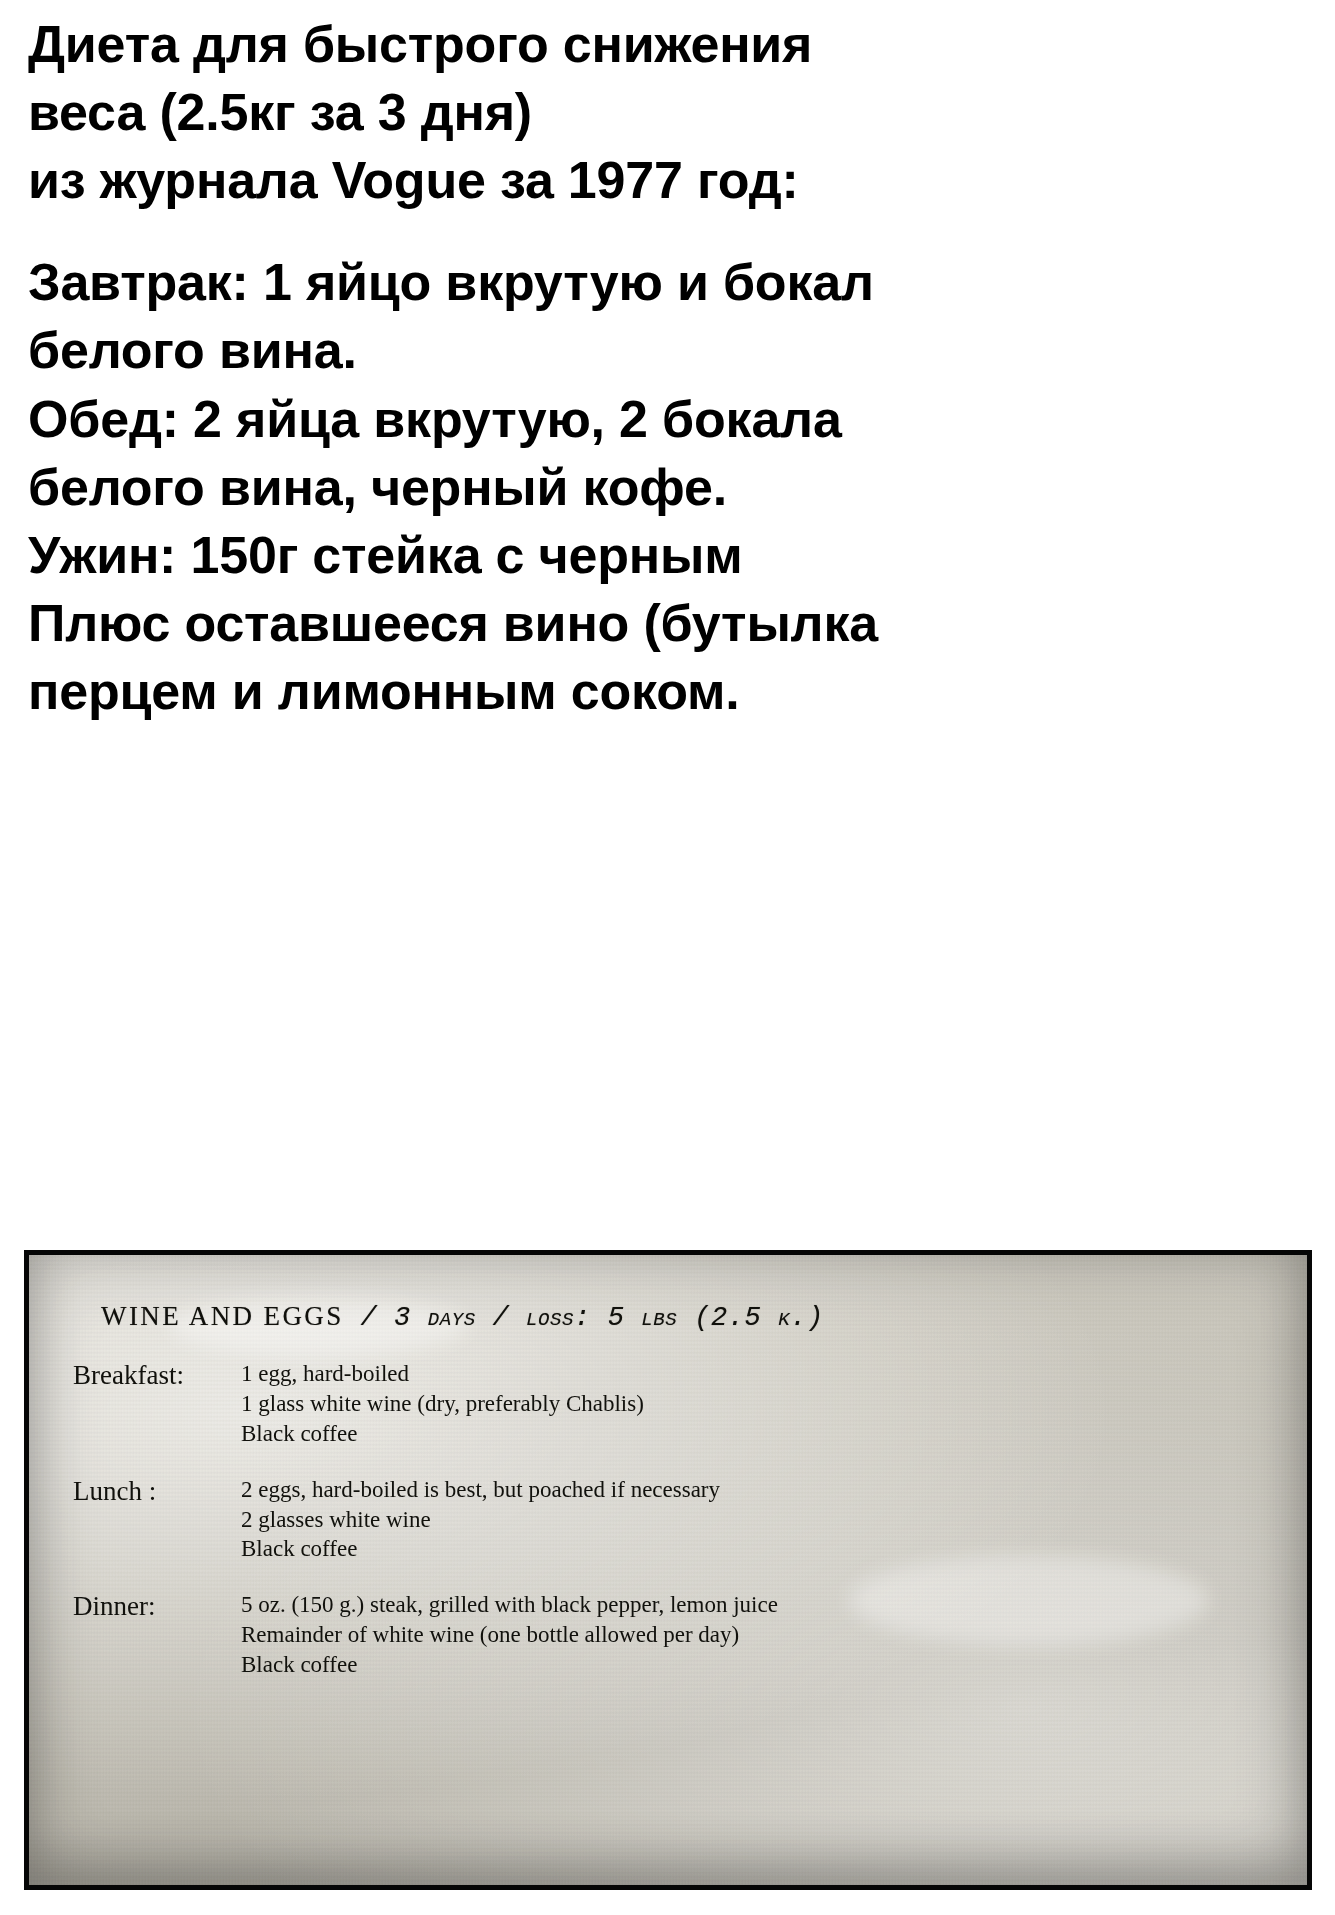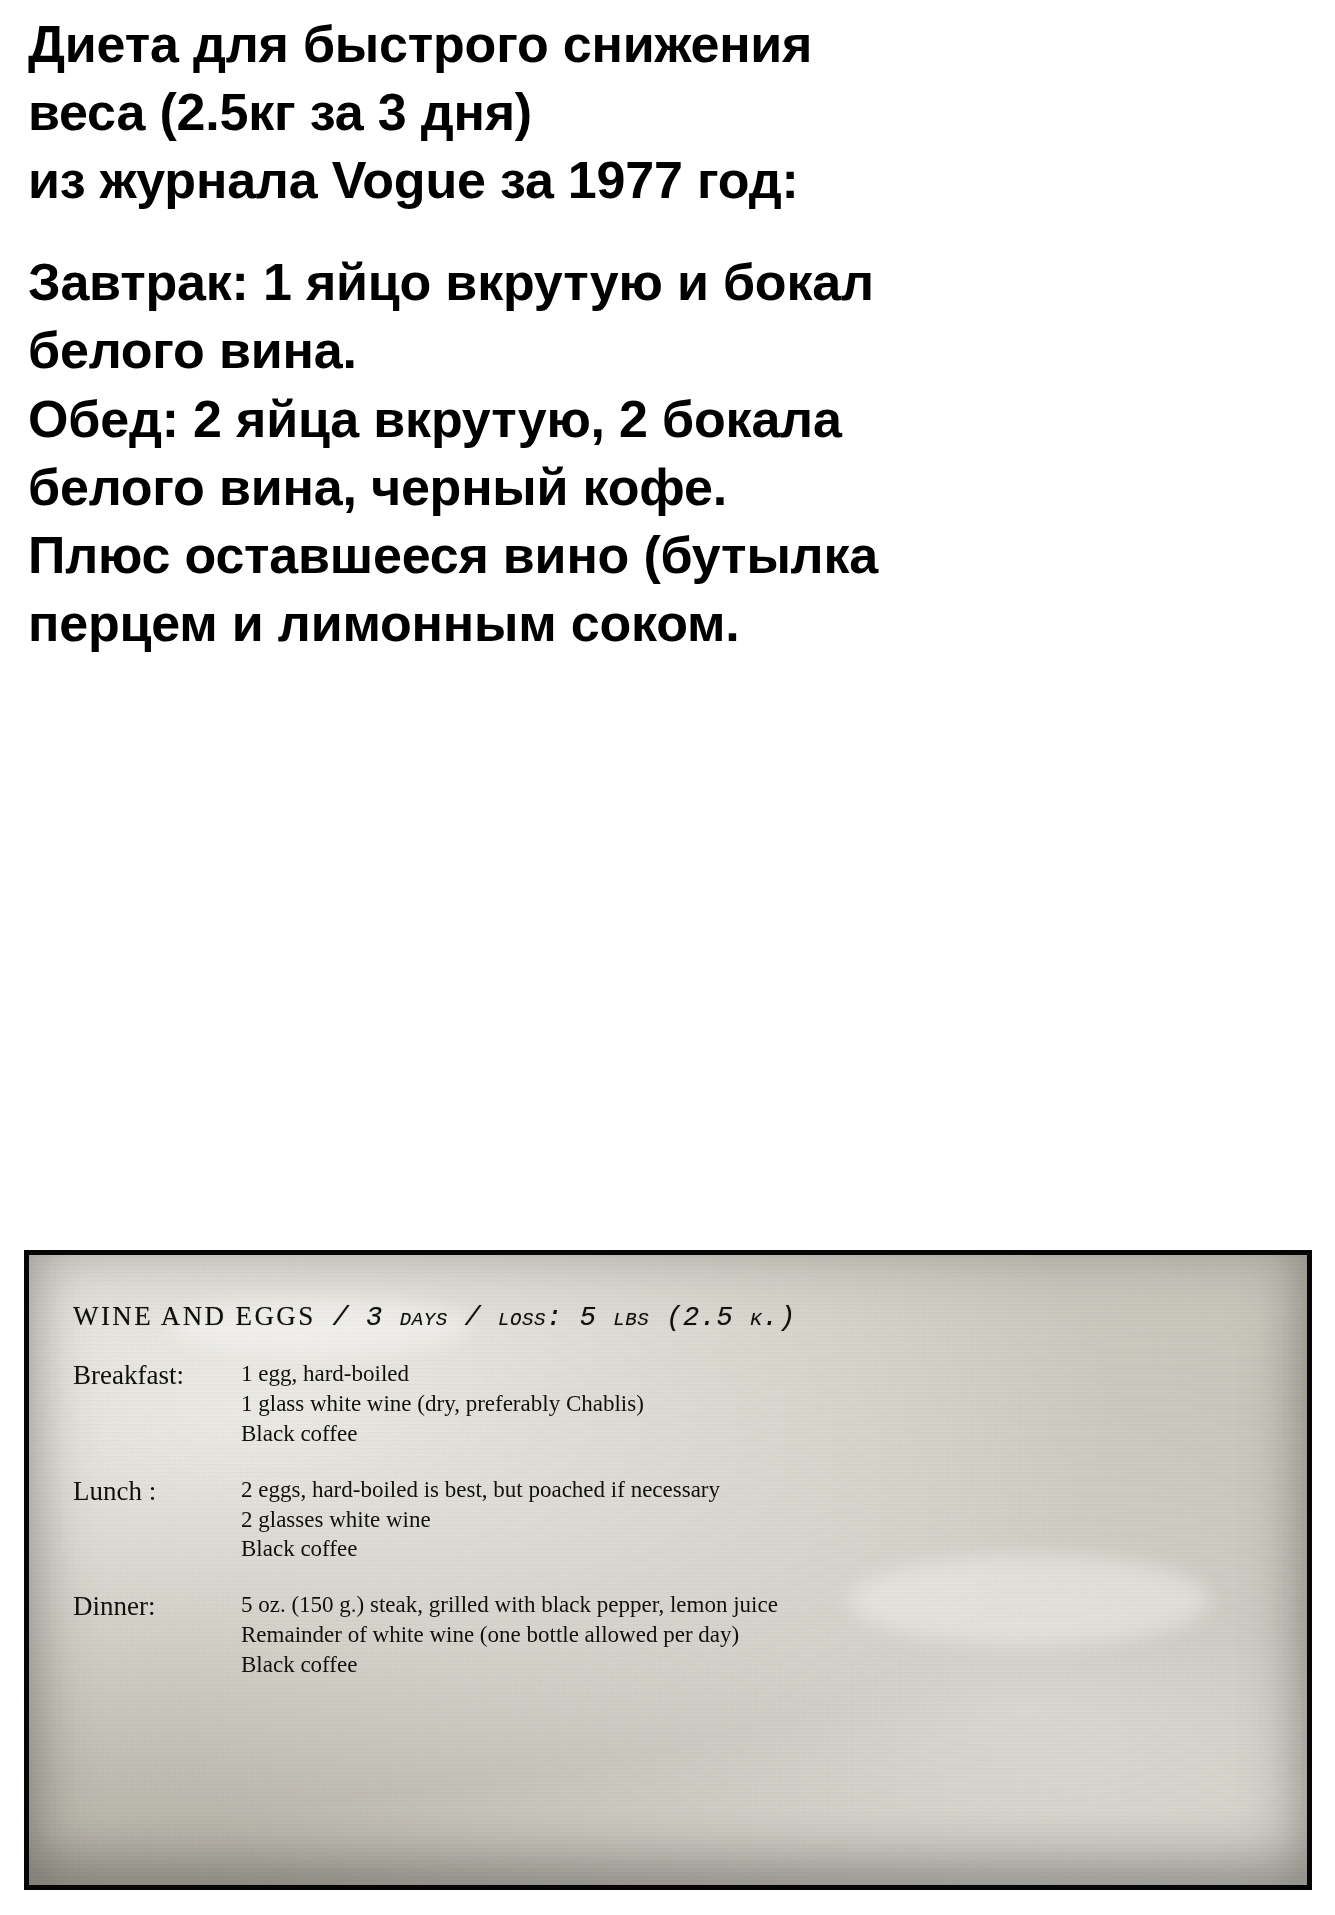--- a/index.html
+++ b/index.html
@@ -77,20 +77,21 @@
   }
   .clip-title {
     font-size: 27px;
     letter-spacing: 0.6px;
     font-variant: small-caps;
     margin-bottom: 26px;
     text-shadow: 0 0 1px rgba(0,0,0,0.35);
   }
   .clip-title .sc {
     letter-spacing: 2.4px;
+    margin-left: 28px;
   }
   .clip-title .it {
     font-style: italic;
     font-family: Liberation Mono, monospace;
   }
   .meal {
     display: flex;
     margin-bottom: 26px;
   }
   .meal-label {
@@ -130,20 +131,21 @@
     <div class="heading">Диета для быстрого снижения</div>
     <div class="heading">веса (2.5кг за 3 дня)</div>
     <div class="heading">из журнала Vogue за 1977 год:</div>
 
     <div class="gap"></div>
 
     <div class="para-line">Завтрак: 1 яйцо вкрутую и бокал</div>
     <div class="para-line">белого вина.</div>
     <div class="para-line">Обед: 2 яйца вкрутую, 2 бокала</div>
     <div class="para-line">белого вина, черный кофе.</div>
+    <div class="para-line">Ужин: 150г стейка с черным</div>
     <div class="para-line">Плюс оставшееся вино (бутылка</div>
     <div class="para-line">перцем и лимонным соком.</div>
   </div>
 
   <div class="clipping">
     <div class="paper"></div>
     <div class="grain"></div>
     <div class="smudge" style="left:140px; top:40px; width:300px; height:60px;"></div>
     <div class="smudge" style="left:820px; top:300px; width:360px; height:90px;"></div>
 

